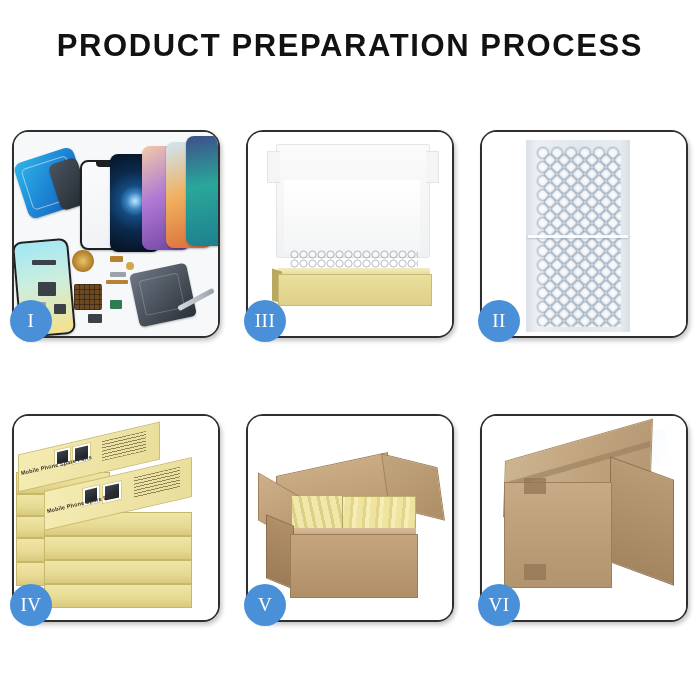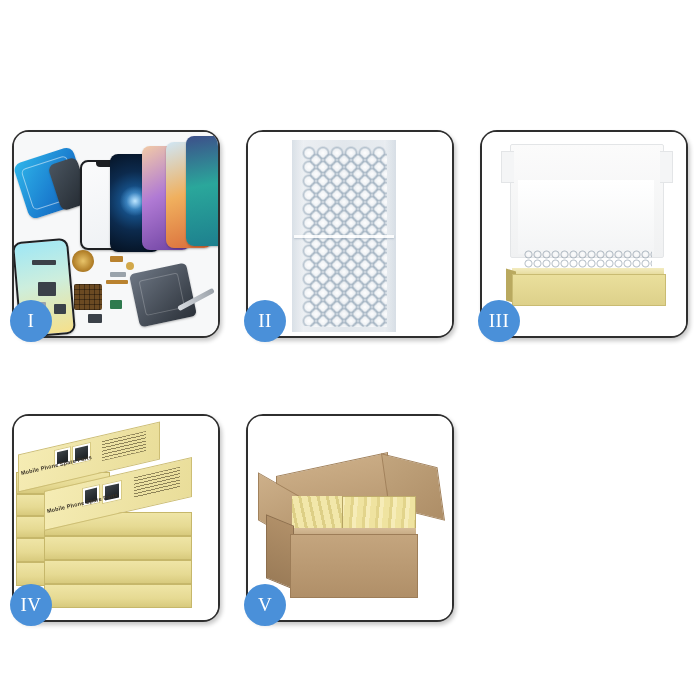--- a/index.html
+++ b/index.html
@@ -382,20 +382,21 @@
   .c6-wrap {
     position:absolute; left:128px; top:16px; width:58px; height:34px;
     background: linear-gradient(120deg, rgba(235,242,248,.85), rgba(255,255,255,.25));
     transform: rotate(-8deg);
   }
 </style>
 </head>
 <body>
 
 <div class="header">
+  <h1 class="page-title">PRODUCT PREPARATION PROCESS</h1>
 </div>
 
 <div class="grid">
 
   <div class="panel">
     <div class="panel-inner p1">
       <div class="ph ph-back"></div>
       <div class="ph ph-backdark"></div>
       <div class="ph ph-glass"></div>
       <div class="ph ph-dark"></div>
@@ -415,41 +416,41 @@
       <div class="chip" style="left:40px;top:172px;width:12px;height:10px;"></div>
       <div class="chip green" style="left:96px;top:168px;width:12px;height:9px;"></div>
       <div class="chip" style="left:74px;top:182px;width:14px;height:9px;"></div>
       <div class="chip copper" style="left:92px;top:148px;width:22px;height:4px;"></div>
       <div class="tool"></div>
     </div>
     <div class="badge">I</div>
   </div>
 
   <div class="panel">
+    <div class="panel-inner p3">
+      <div class="b3-lid"></div>
+      <div class="b3-foam"></div>
+      <div class="b3-bubble"></div>
+      <div class="b3-rim"></div>
+      <div class="b3-side-l"></div>
+      <div class="b3-front"></div>
+    </div>
+    <div class="badge">III</div>
+  </div>
+
+  <div class="panel">
     <div class="panel-inner p2">
       <div class="bw-sheet"></div>
       <div class="bw-edge-l"></div>
       <div class="bw-edge-r"></div>
       <div class="bw-bubbles"></div>
       <div class="bw-bubbles2"></div>
       <div class="bw-seam"></div>
     </div>
     <div class="badge">II</div>
-  </div>
-
-  <div class="panel">
-    <div class="panel-inner p3">
-      <div class="b3-lid"></div>
-      <div class="b3-foam"></div>
-      <div class="b3-bubble"></div>
-      <div class="b3-rim"></div>
-      <div class="b3-side-l"></div>
-      <div class="b3-front"></div>
-    </div>
-    <div class="badge">III</div>
   </div>
 
   <div class="panel">
     <div class="panel-inner p4">
       <div class="stack">
 
         <div class="sbox" style="left:2px;  top:56px;  width:92px; height:20px;"></div>
         <div class="sbox" style="left:2px;  top:78px;  width:92px; height:20px;"></div>
         <div class="sbox" style="left:2px;  top:100px; width:92px; height:20px;"></div>
         <div class="sbox" style="left:2px;  top:122px; width:92px; height:22px;"></div>
@@ -492,14 +493,26 @@
       <div class="c5-flap-br"></div>
       <div class="c5-goods"></div>
       <div class="c5-goods2"></div>
       <div class="c5-rim"></div>
       <div class="c5-left"></div>
       <div class="c5-front"></div>
     </div>
     <div class="badge">V</div>
   </div>
 
+  <div class="panel">
+    <div class="panel-inner p6">
+      <div class="c6-wrap"></div>
+      <div class="c6-top"></div>
+      <div class="c6-top-seam"></div>
+      <div class="c6-right"></div>
+      <div class="c6-front"></div>
+      <div class="c6-tape-t"></div>
+      <div class="c6-tape-b"></div>
+    </div>
+    <div class="badge">VI</div>
+  </div>
 
 </div>
 
 </body></html>

